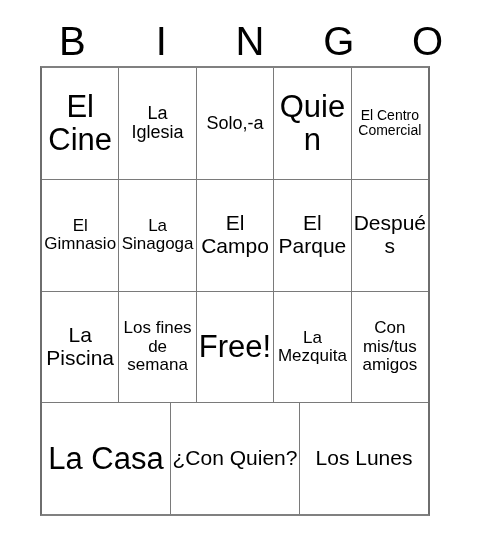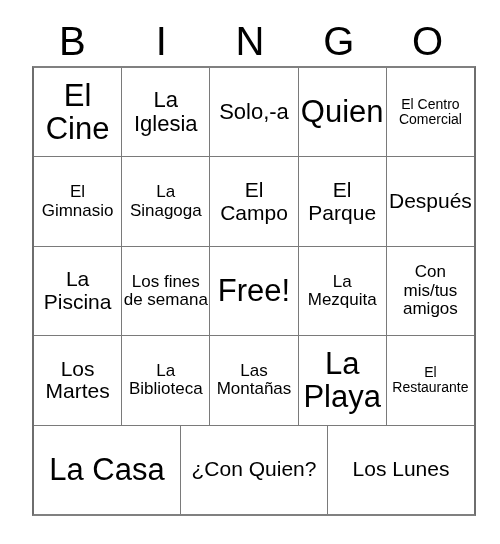--- a/index.html
+++ b/index.html
@@ -39,23 +39,23 @@
     font-size: 40px;
     line-height: 1;
     font-weight: 400;
     letter-spacing: 0px;
     color: #000000;
   }
 
   
   #grid {
     position: absolute;
-    left: 32px;
+    left: 40px;
     top: 66px;
-    width: 444px;
+    width: 390px;
     height: 450px;
     box-sizing: border-box;
     border-top: 2px solid #808080;
     border-left: 2px solid #6e6e6e;
     border-right: 2px solid #6e6e6e;
     border-bottom: 2px solid #808080;
     display: flex;
     flex-direction: column;
     background: #ffffff;
   }
@@ -80,21 +80,21 @@
     line-height: 1.08;
     color: #000000;
     background: #ffffff;
   }
   .cell:last-child {
     border-right: none;
   }
 
   
   .sz-xl  { font-size: 31px; }
-  .sz-lg  { font-size: 22px; align-items: center; }
+  .sz-lg  { font-size: 18px; align-items: center; }
   .sz-md  { font-size: 21px; justify-content: flex-end; }
   .sz-sm  { font-size: 17px; }
   .sz-xs  { font-size: 14px; justify-content: flex-end; }
 
   .cell-text {
     display: block;
     width: 100%;
     word-wrap: break-word;
   }
 </style>
@@ -160,37 +160,20 @@
           <span class="cell-text">Free!</span>
         </div>
       <div class="cell sz-sm">
           <span class="cell-text">La Mezquita</span>
         </div>
       <div class="cell sz-sm">
           <span class="cell-text">Con mis/tus amigos</span>
         </div>
     </div>
 
-    <div class="grid-row">
-      <div class="cell sz-md">
-          <span class="cell-text">Los Martes</span>
-        </div>
-      <div class="cell sz-sm">
-          <span class="cell-text">La Biblioteca</span>
-        </div>
-      <div class="cell sz-sm">
-          <span class="cell-text">Las Montañas</span>
-        </div>
-      <div class="cell sz-xl">
-          <span class="cell-text">La Playa</span>
-        </div>
-      <div class="cell sz-xs">
-          <span class="cell-text">El Restaurante</span>
-        </div>
-    </div>
 
     <div class="grid-row">
       <div class="cell sz-xl">
           <span class="cell-text">La Casa</span>
         </div>
       <div class="cell sz-md">
           <span class="cell-text">¿Con Quien?</span>
         </div>
       <div class="cell sz-md">
           <span class="cell-text">Los Lunes</span>

